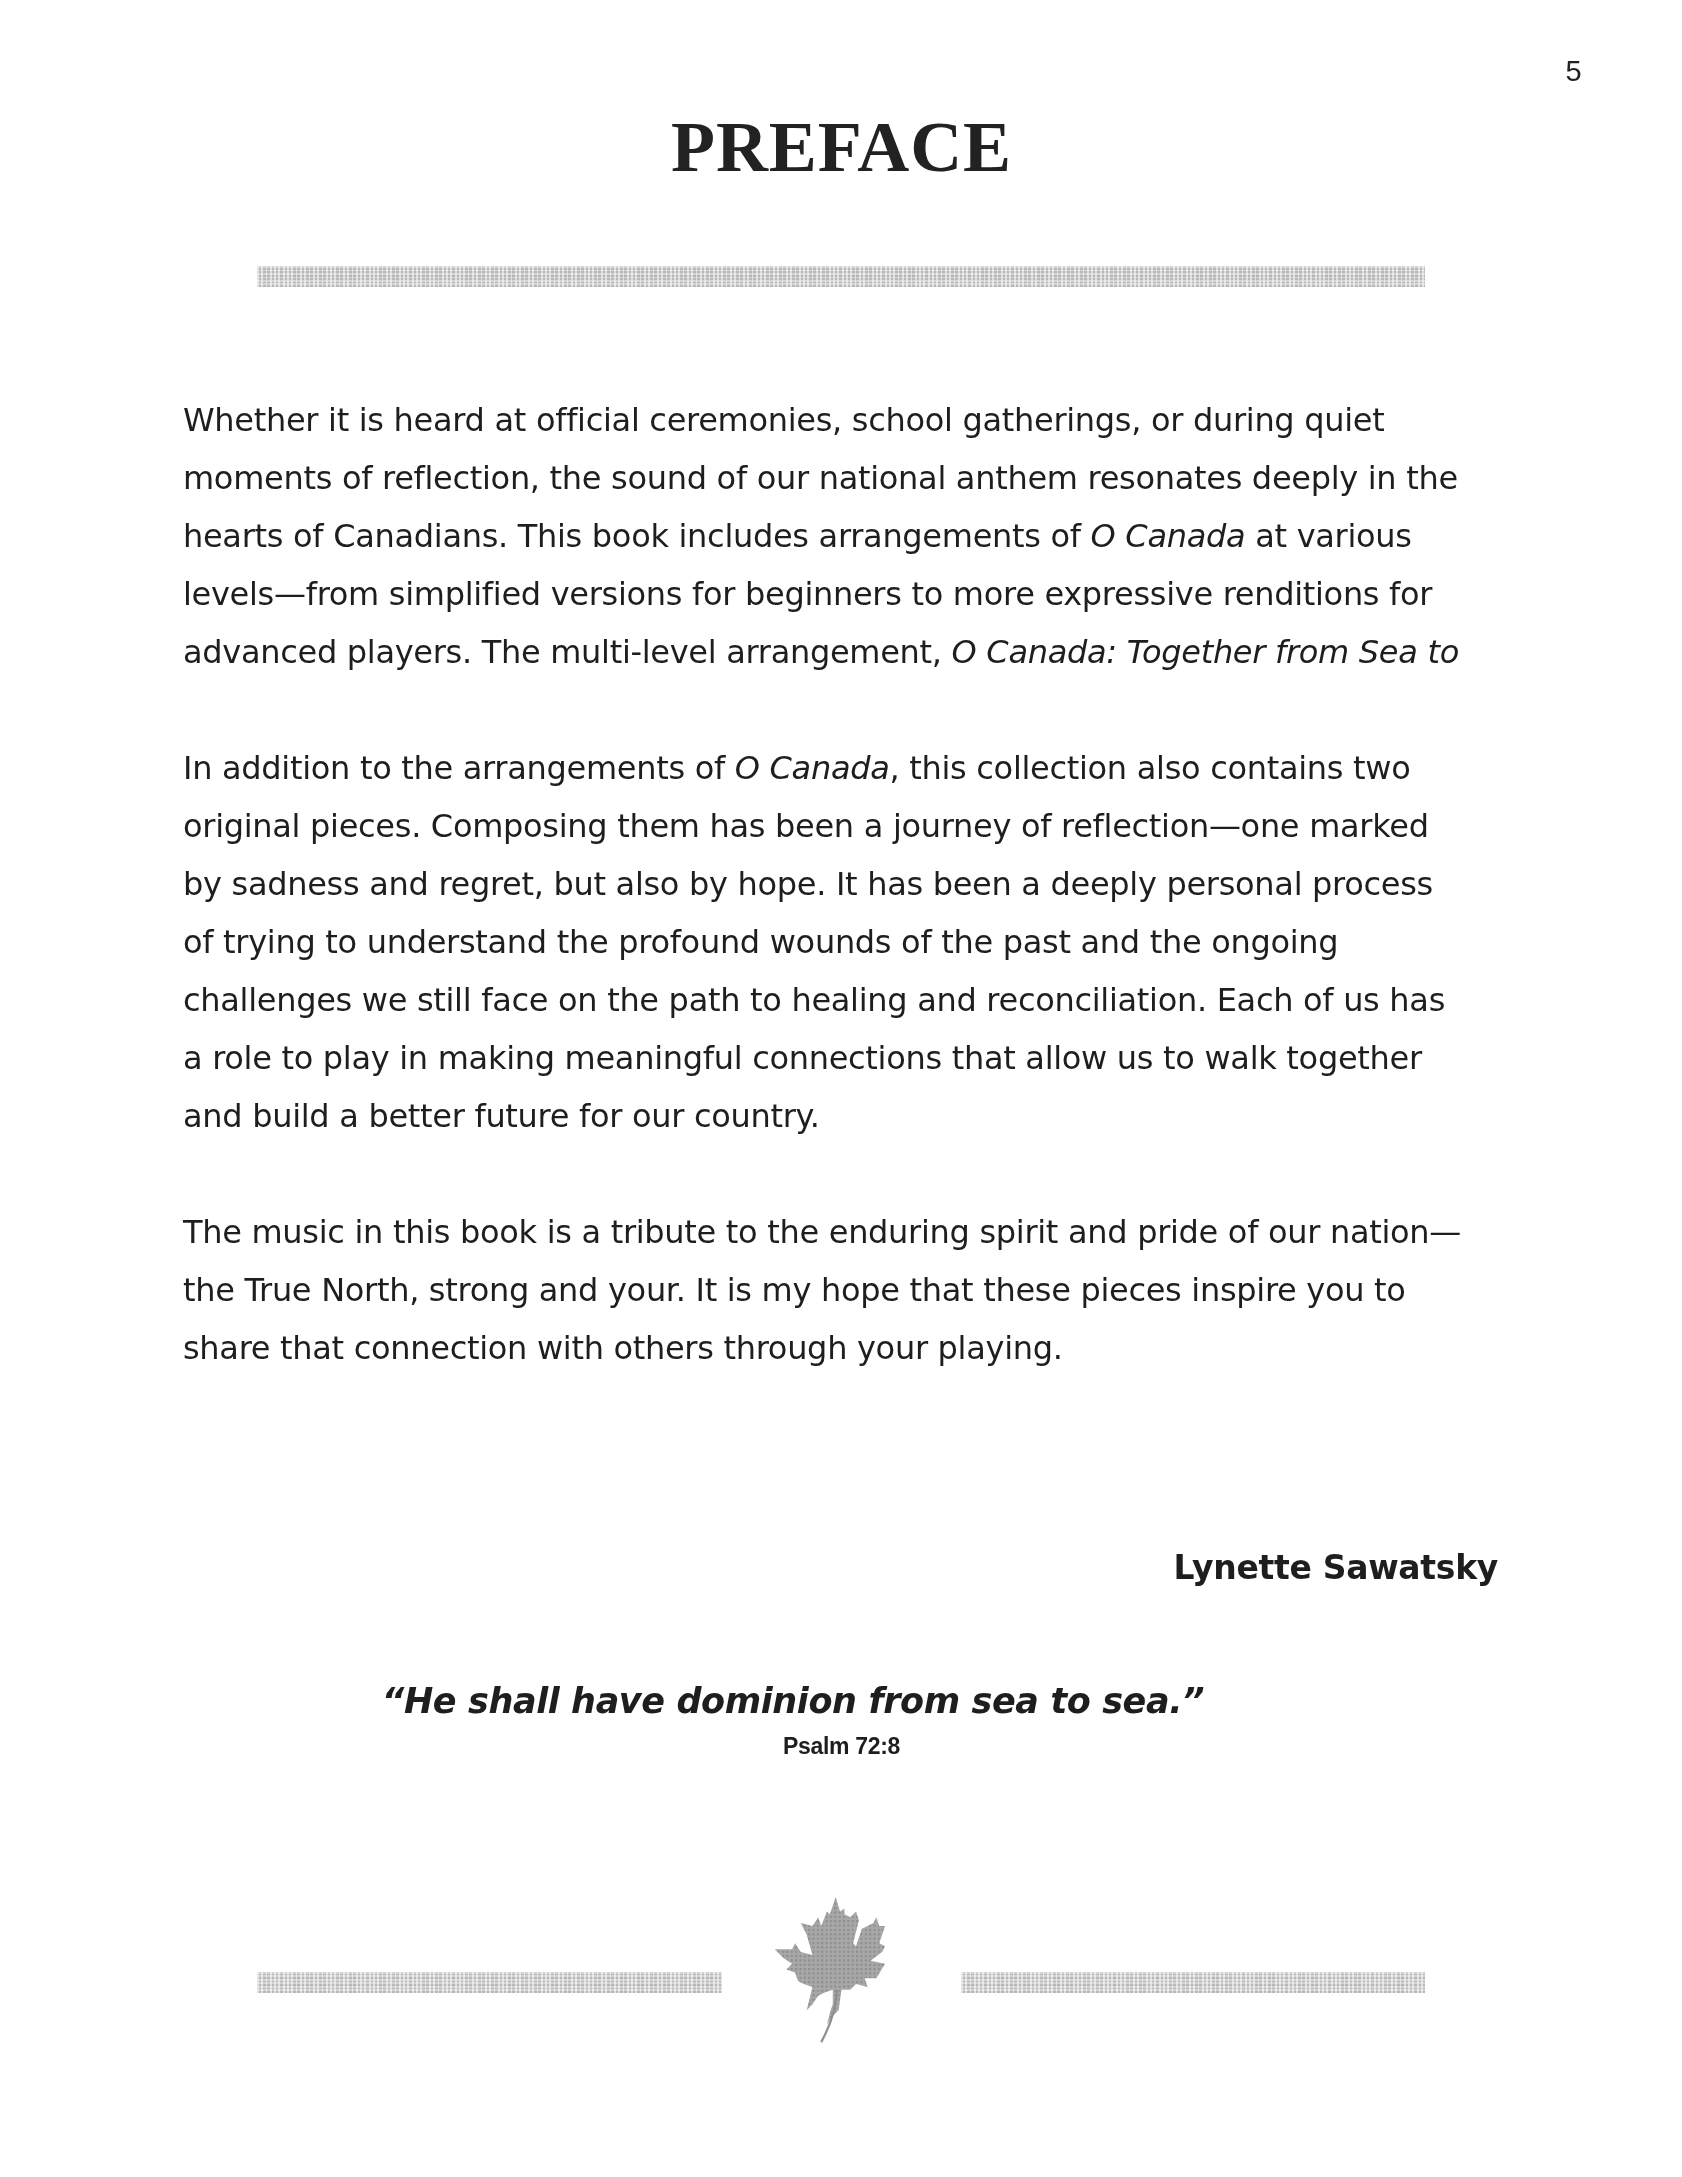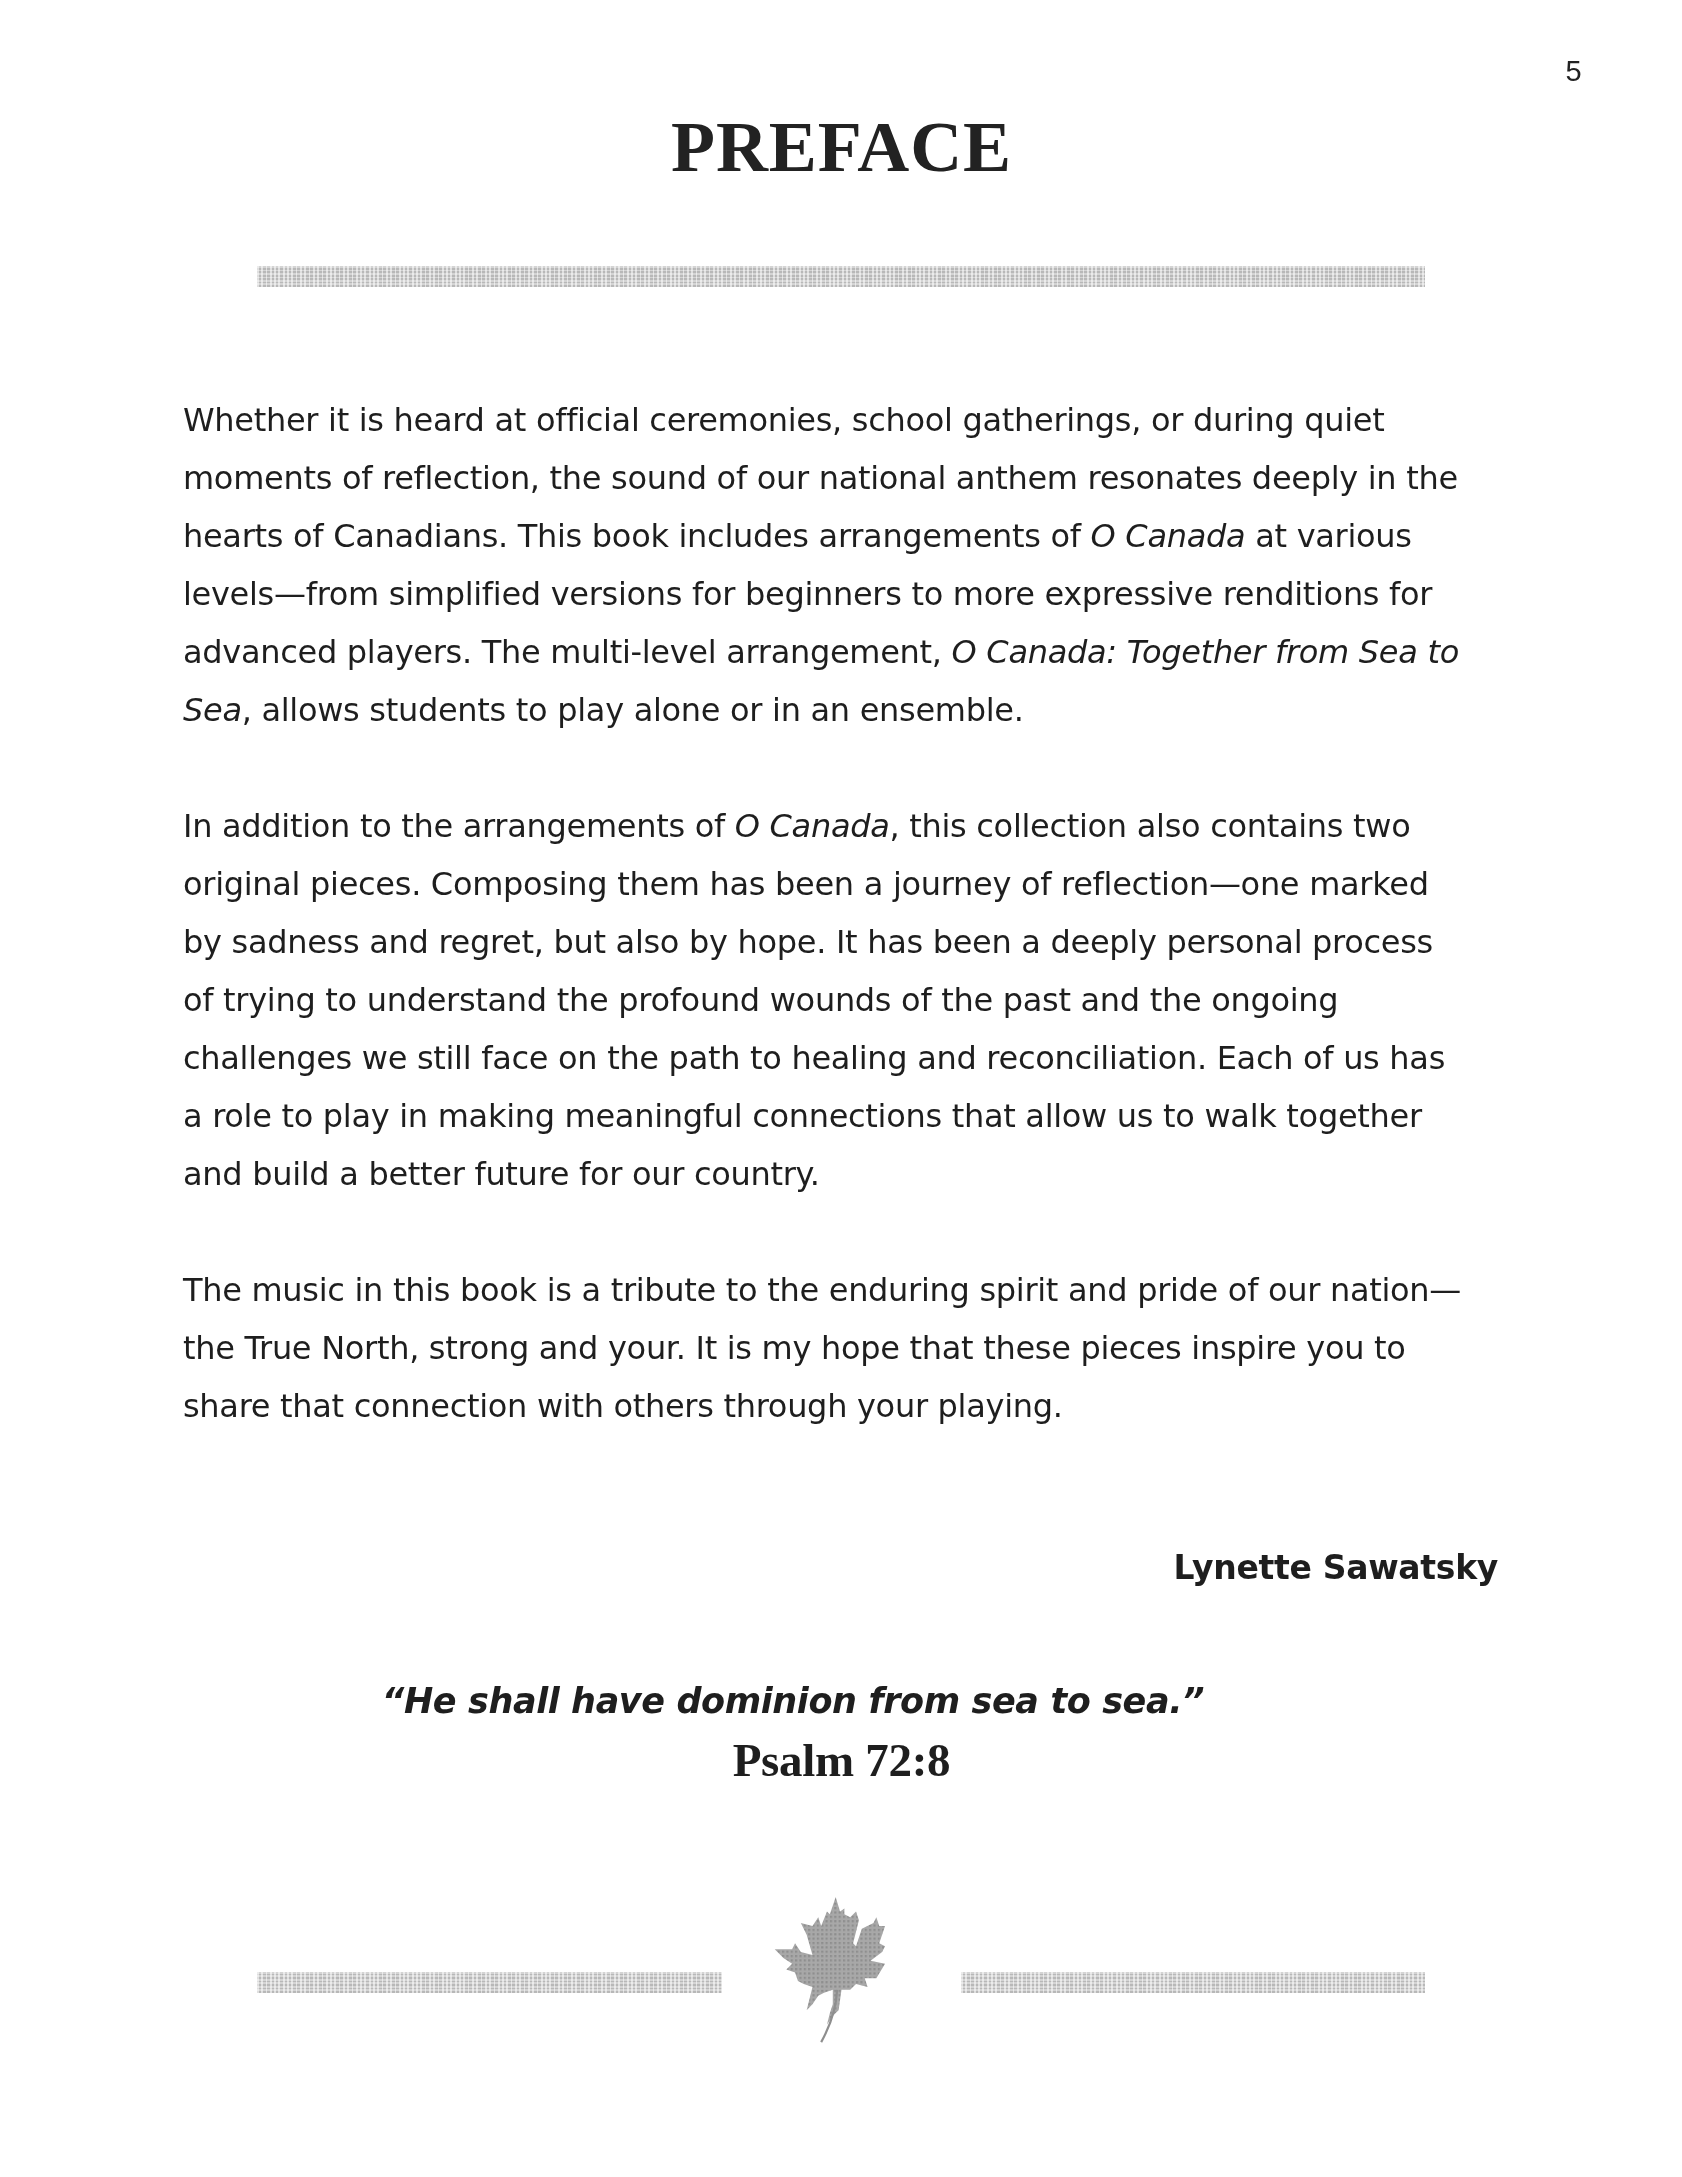--- a/index.html
+++ b/index.html
@@ -43,21 +43,21 @@
     color: #1e1e1e; letter-spacing: -0.3px;
   }
 
   .quote {
     position: absolute; left: 0; top: 1681px; width: 1586px; text-align: center;
     font-family: "DejaVu Sans", sans-serif; font-weight: bold; font-style: italic;
     font-size: 35px; color: #1e1e1e; letter-spacing: -0.4px;
   }
   .citation {
     position: absolute; left: 0; top: 1733px; width: 1683px; text-align: center;
-    font-family: Liberation Serif, serif; font-weight: bold; font-size: 47px;
+    font-family: Liberation Sans, sans-serif; font-weight: bold; font-size: 23px;
     color: #1e1e1e; letter-spacing: -0.3px;
   }
 
   .leaf {
     position: absolute; left: 768px; top: 1894px; width: 147px; height: 151px;
   }
 </style>
 </head>
 <body>
 
@@ -69,21 +69,20 @@
 
   <div class="rule top"></div>
 
   <div class="body-text" id="body-text">
       <p>
         <span class="line"><span>Whether it is heard at official ceremonies, school gatherings, or during quiet</span></span>
         <span class="line"><span>moments of reflection, the sound of our national anthem resonates deeply in the</span></span>
         <span class="line"><span>hearts of Canadians. This book includes arrangements of </span><em>O Canada</em><span> at various</span></span>
         <span class="line"><span>levels—from simplified versions for beginners to more expressive renditions for</span></span>
         <span class="line"><span>advanced players. The multi-level arrangement, </span><em>O Canada: Together from Sea to</em></span>
-        <span class="line"><em>Sea</em><span>, allows students to play alone or in an ensemble.</span></span>
       </p>
       <p>
         <span class="line"><span>In addition to the arrangements of </span><em>O Canada</em><span>, this collection also contains two</span></span>
         <span class="line"><span>original pieces. Composing them has been a journey of reflection—one marked</span></span>
         <span class="line"><span>by sadness and regret, but also by hope. It has been a deeply personal process</span></span>
         <span class="line"><span>of trying to understand the profound wounds of the past and the ongoing</span></span>
         <span class="line"><span>challenges we still face on the path to healing and reconciliation. Each of us has</span></span>
         <span class="line"><span>a role to play in making meaningful connections that allow us to walk together</span></span>
         <span class="line"><span>and build a better future for our country.</span></span>
       </p>

